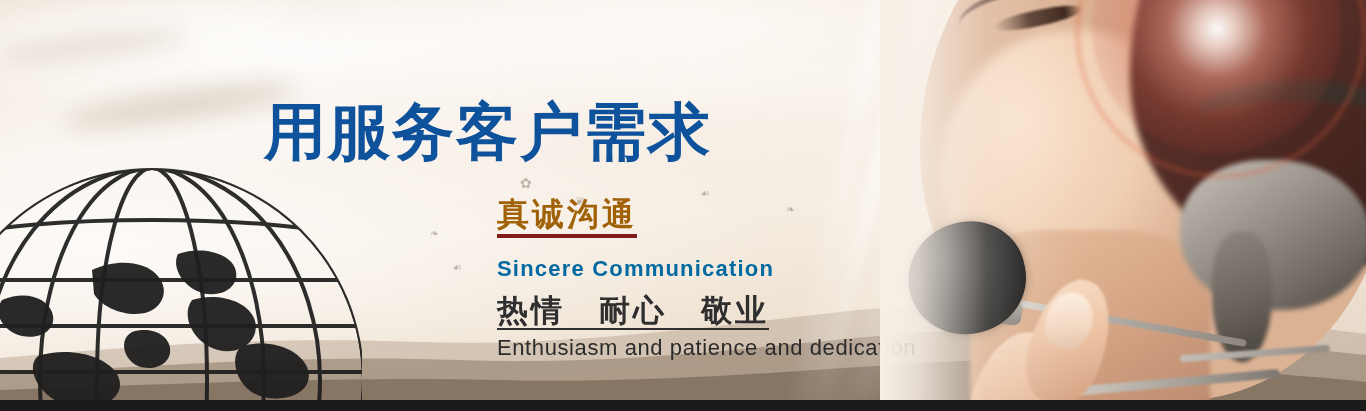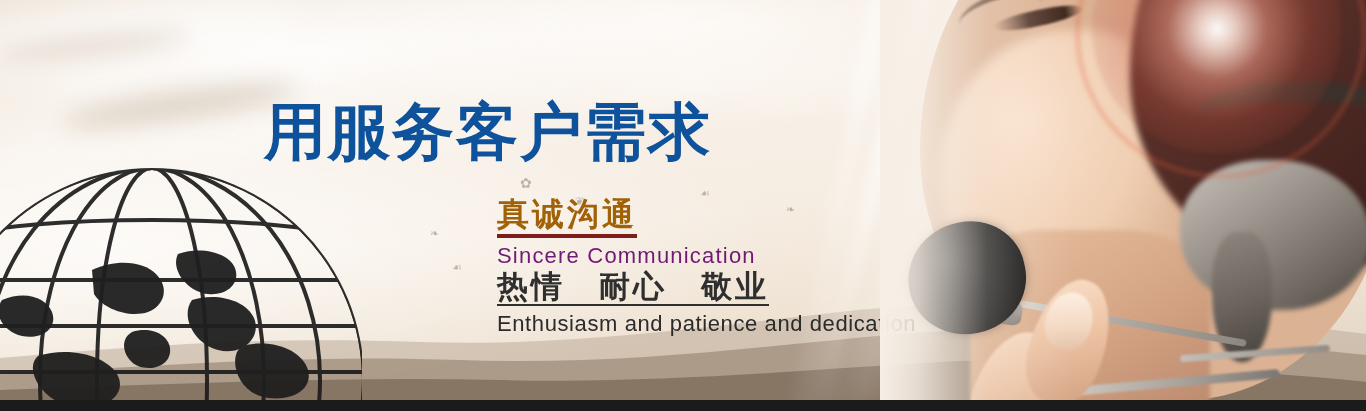--- a/index.html
+++ b/index.html
@@ -229,27 +229,27 @@
     padding:3px 6px 6px 6px;
     margin:0 4px;
   }
   .slogan { position:absolute; left:497px; top:198px; }
   .sl-cn-red {
     font-size:32px; font-weight:bold; color:#a16207; letter-spacing:3px;
     border-bottom:4px solid #7f1d1d;
     display:inline-block; padding-bottom:2px; line-height:1.05;
   }
   .sl-en {
-    font-size:22px; color:#701a75; letter-spacing:1.2px;
-    margin-top:5px; white-space:nowrap;
+    font-size:22px; color:#0369a1; letter-spacing:1.2px;
+    margin-top:18px; white-space:nowrap;font-weight:bold;
   }
   .sl-cn-dark {
     font-size:31px; font-weight:bold; color:#2f2f2f; letter-spacing:3px;
     border-bottom:2px solid #2f2f2f;
-    display:inline-block; padding-bottom:1px; margin-top:2px; line-height:1.05;
+    display:inline-block; padding-bottom:1px; margin-top:13px; line-height:1.05;
   }
   .sl-en2 {
     font-size:22px; color:#2b2b2b; letter-spacing:0.6px;
     margin-top:5px; white-space:nowrap;
   }
 
   
   .bottom-bar {
     position:absolute; left:0; right:0; bottom:0; height:11px;
     background:#1b1b1b;

